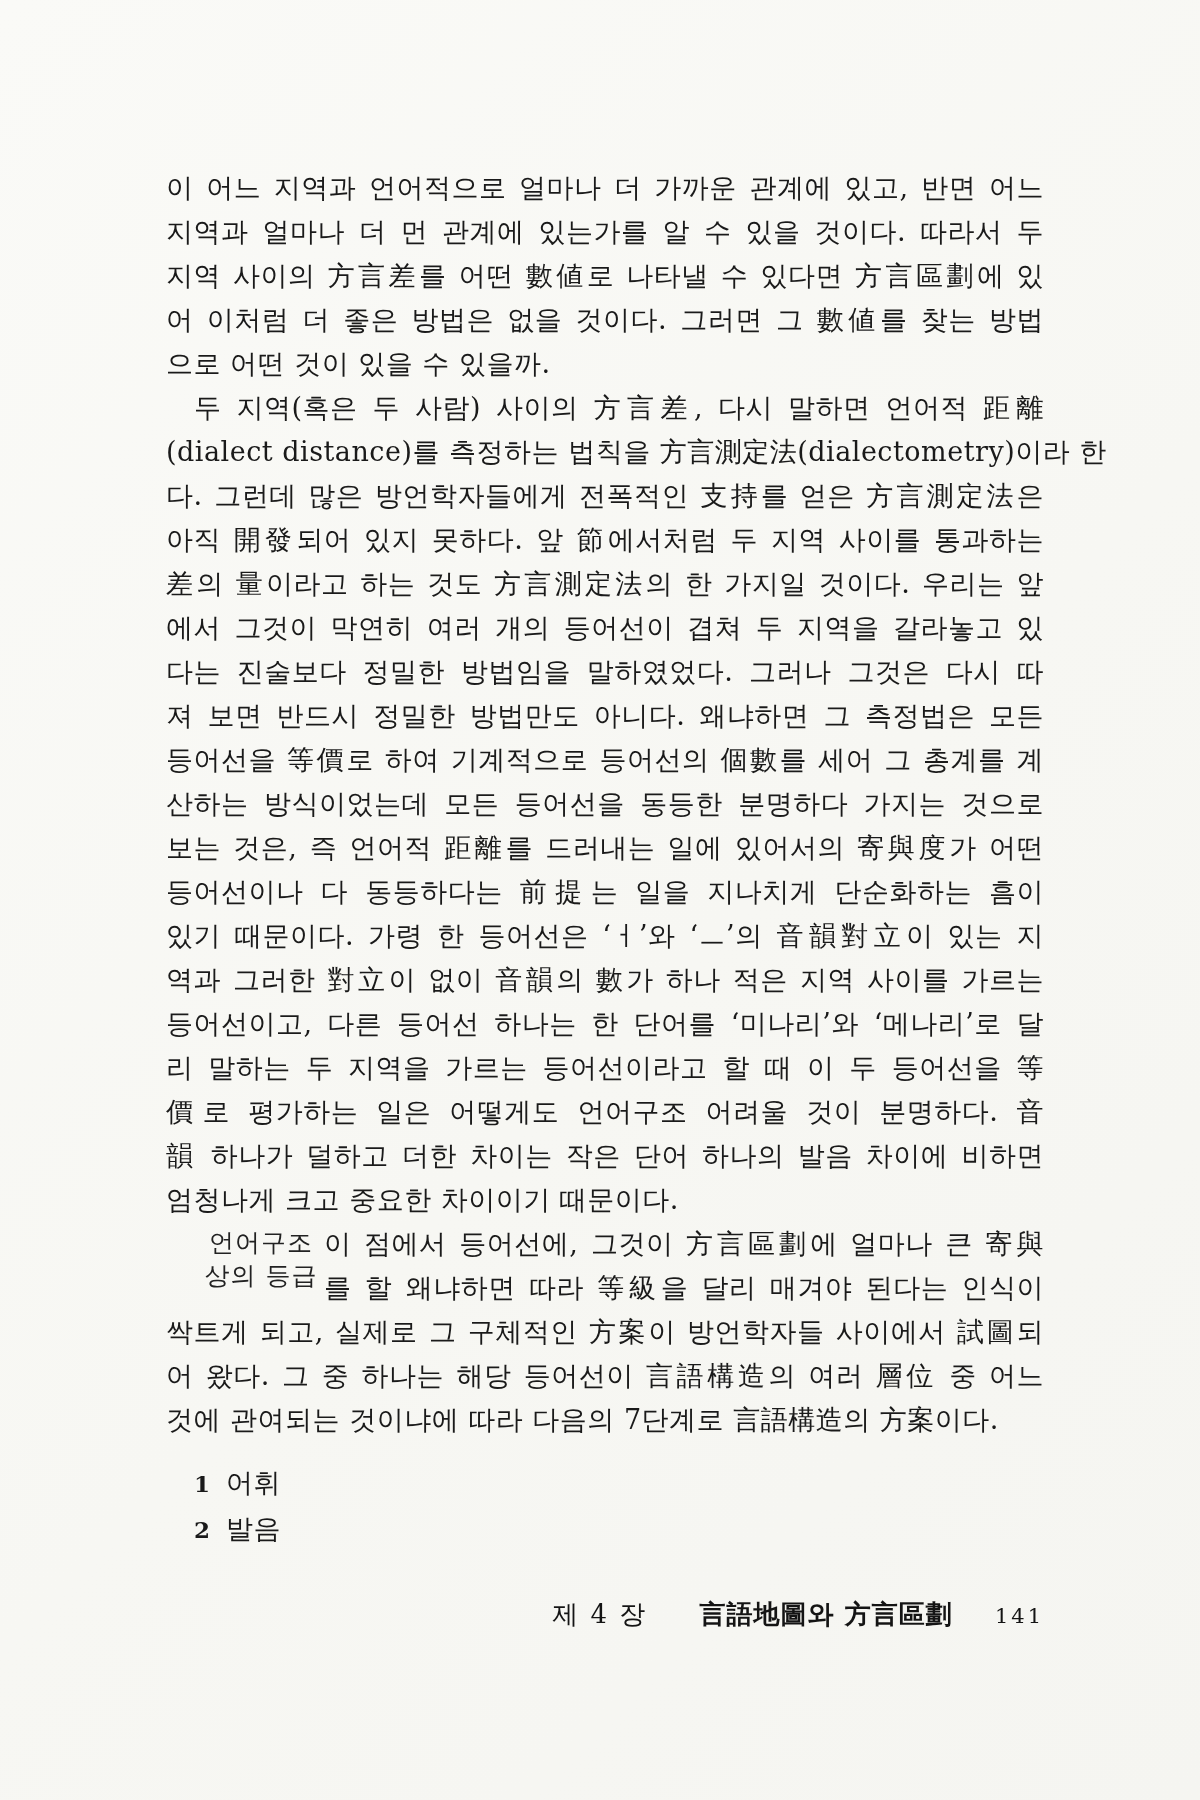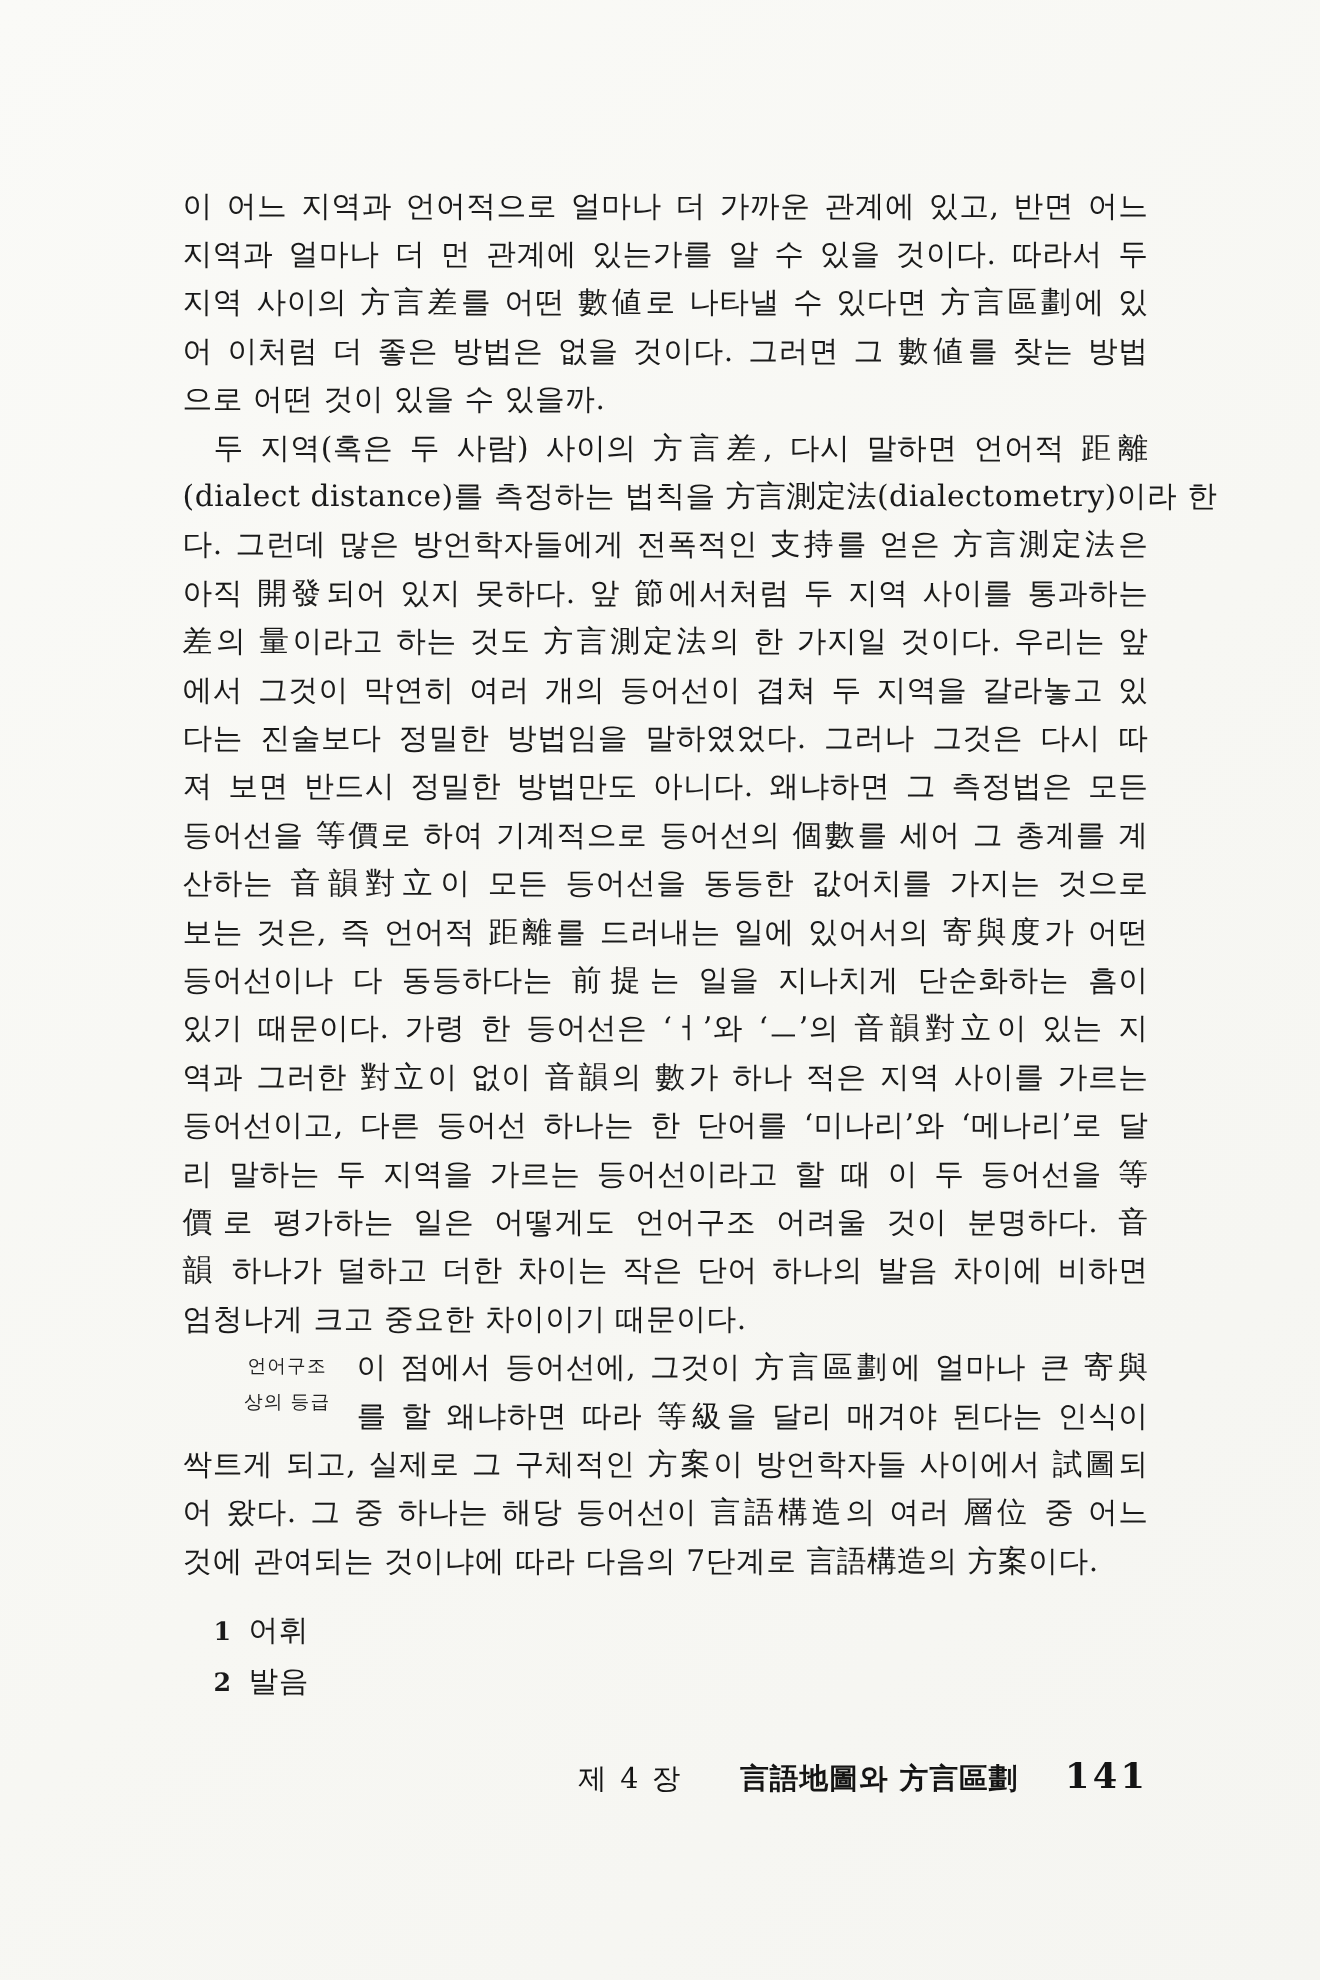--- a/index.html
+++ b/index.html
@@ -28,39 +28,39 @@
     text-align: justify;
     text-align-last: justify;
     letter-spacing: 0.5px;
   }
   .line.para-end { text-align-last: auto; }
   .line.indent { padding-left: 28px; }
   .line.offset { padding-left: 158px; }
   .sidenote {
     position: absolute; left: 20px; top: 4px; width: 150px;
     font-family: "DejaVu Sans", "Liberation Sans", sans-serif;
-    font-size: 17px; line-height: 33px; font-weight: 500;
+    font-size: 25px; line-height: 33px; font-weight: 500;
     color: #222; letter-spacing: 1px; text-align: center;
     white-space: nowrap;
   }
   .grade-list { margin-top: 18px; padding-left: 28px; }
   .list-item { height: 46px; line-height: 46px; font-size: 27px; }
   .list-item .num {
     display: inline-block; width: 22px;
     font-size: 23px; font-weight: bold; letter-spacing: 1px;
   }
   .list-item .lbl { margin-left: 10px; letter-spacing: 0.5px; }
   .page-footer {
     position: absolute; top: 1592px; right: 156px;
     font-size: 26px; line-height: 44px; white-space: nowrap;
     color: #141414;
   }
   .page-footer .chapter { letter-spacing: 2px; }
   .page-footer .title { font-weight: bold; margin-left: 44px; letter-spacing: 1px; }
-  .page-footer .pagenum { font-weight: bold; margin-left: 34px; font-size: 32px; letter-spacing: 3px; }
+  .page-footer .pagenum { font-weight: normal; margin-left: 34px; font-size: 21px; letter-spacing: 3px; }
 </style>
 </head>
 <body>
 
 <div class="page">
   <main class="text-block">
     <section id="paragraphs">
         <div class="para">
           <div class="line">이 어느 지역과 언어적으로 얼마나 더 가까운 관계에 있고, 반면 어느</div>
           <div class="line">지역과 얼마나 더 먼 관계에 있는가를 알 수 있을 것이다. 따라서 두</div>
@@ -71,21 +71,21 @@
         <div class="para">
           <div class="line indent">두 지역(혹은 두 사람) 사이의 方言差, 다시 말하면 언어적 距離</div>
           <div class="line">(dialect distance)를 측정하는 법칙을 方言測定法(dialectometry)이라 한</div>
           <div class="line">다. 그런데 많은 방언학자들에게 전폭적인 支持를 얻은 方言測定法은</div>
           <div class="line">아직 開發되어 있지 못하다. 앞 節에서처럼 두 지역 사이를 통과하는</div>
           <div class="line">差의 量이라고 하는 것도 方言測定法의 한 가지일 것이다. 우리는 앞</div>
           <div class="line">에서 그것이 막연히 여러 개의 등어선이 겹쳐 두 지역을 갈라놓고 있</div>
           <div class="line">다는 진술보다 정밀한 방법임을 말하였었다. 그러나 그것은 다시 따</div>
           <div class="line">져 보면 반드시 정밀한 방법만도 아니다. 왜냐하면 그 측정법은 모든</div>
           <div class="line">등어선을 等價로 하여 기계적으로 등어선의 個數를 세어 그 총계를 계</div>
-          <div class="line">산하는 音韻對立이 모든 등어선을 동등한 값어치를 가지는 것으로</div>
+          <div class="line">산하는 방식이었는데 모든 등어선을 동등한 분명하다 가지는 것으로</div>
           <div class="line">보는 것은, 즉 언어적 距離를 드러내는 일에 있어서의 寄與度가 어떤</div>
           <div class="line">등어선이나 다 동등하다는 前提는 일을 지나치게 단순화하는 흠이</div>
           <div class="line">있기 때문이다. 가령 한 등어선은 ‘ㅓ’와 ‘ㅡ’의 音韻對立이 있는 지</div>
           <div class="line">역과 그러한 對立이 없이 音韻의 數가 하나 적은 지역 사이를 가르는</div>
           <div class="line">등어선이고, 다른 등어선 하나는 한 단어를 ‘미나리’와 ‘메나리’로 달</div>
           <div class="line">리 말하는 두 지역을 가르는 등어선이라고 할 때 이 두 등어선을 等</div>
           <div class="line">價로 평가하는 일은 어떻게도 언어구조 어려울 것이 분명하다. 音</div>
           <div class="line">韻 하나가 덜하고 더한 차이는 작은 단어 하나의 발음 차이에 비하면</div>
           <div class="line para-end">엄청나게 크고 중요한 차이이기 때문이다.</div>
         </div>

